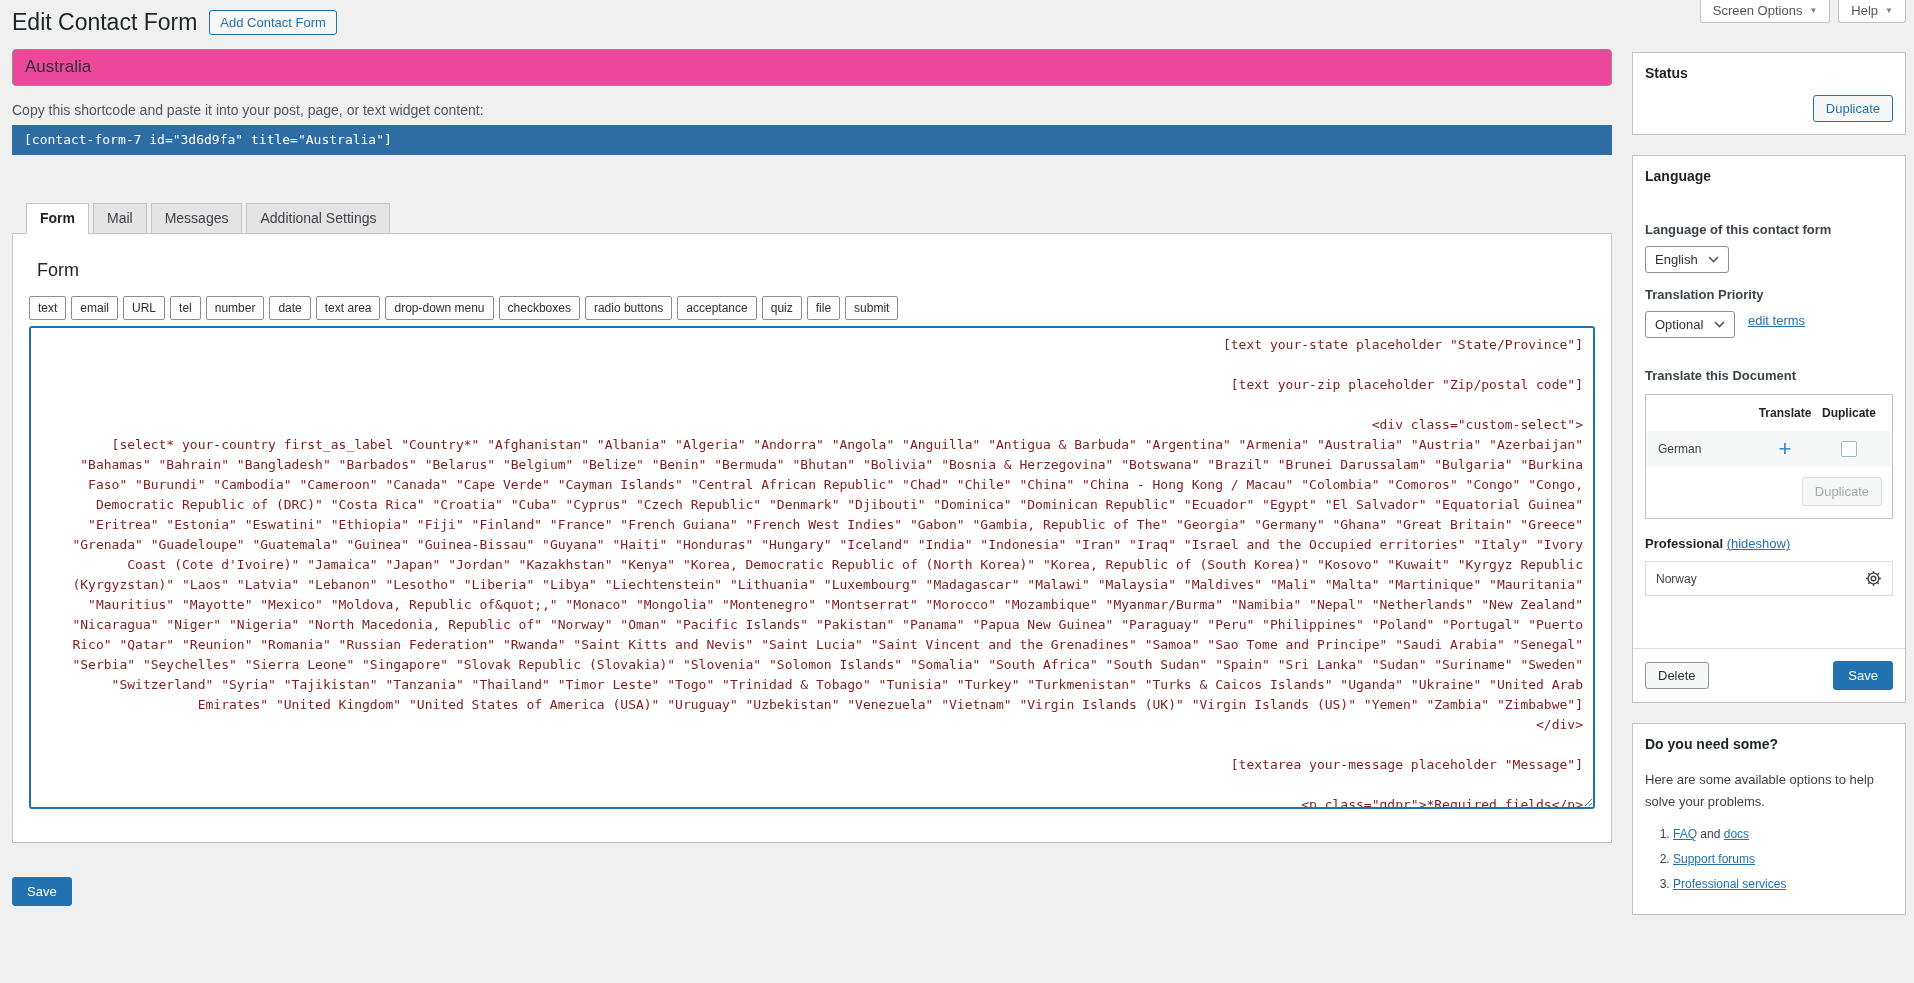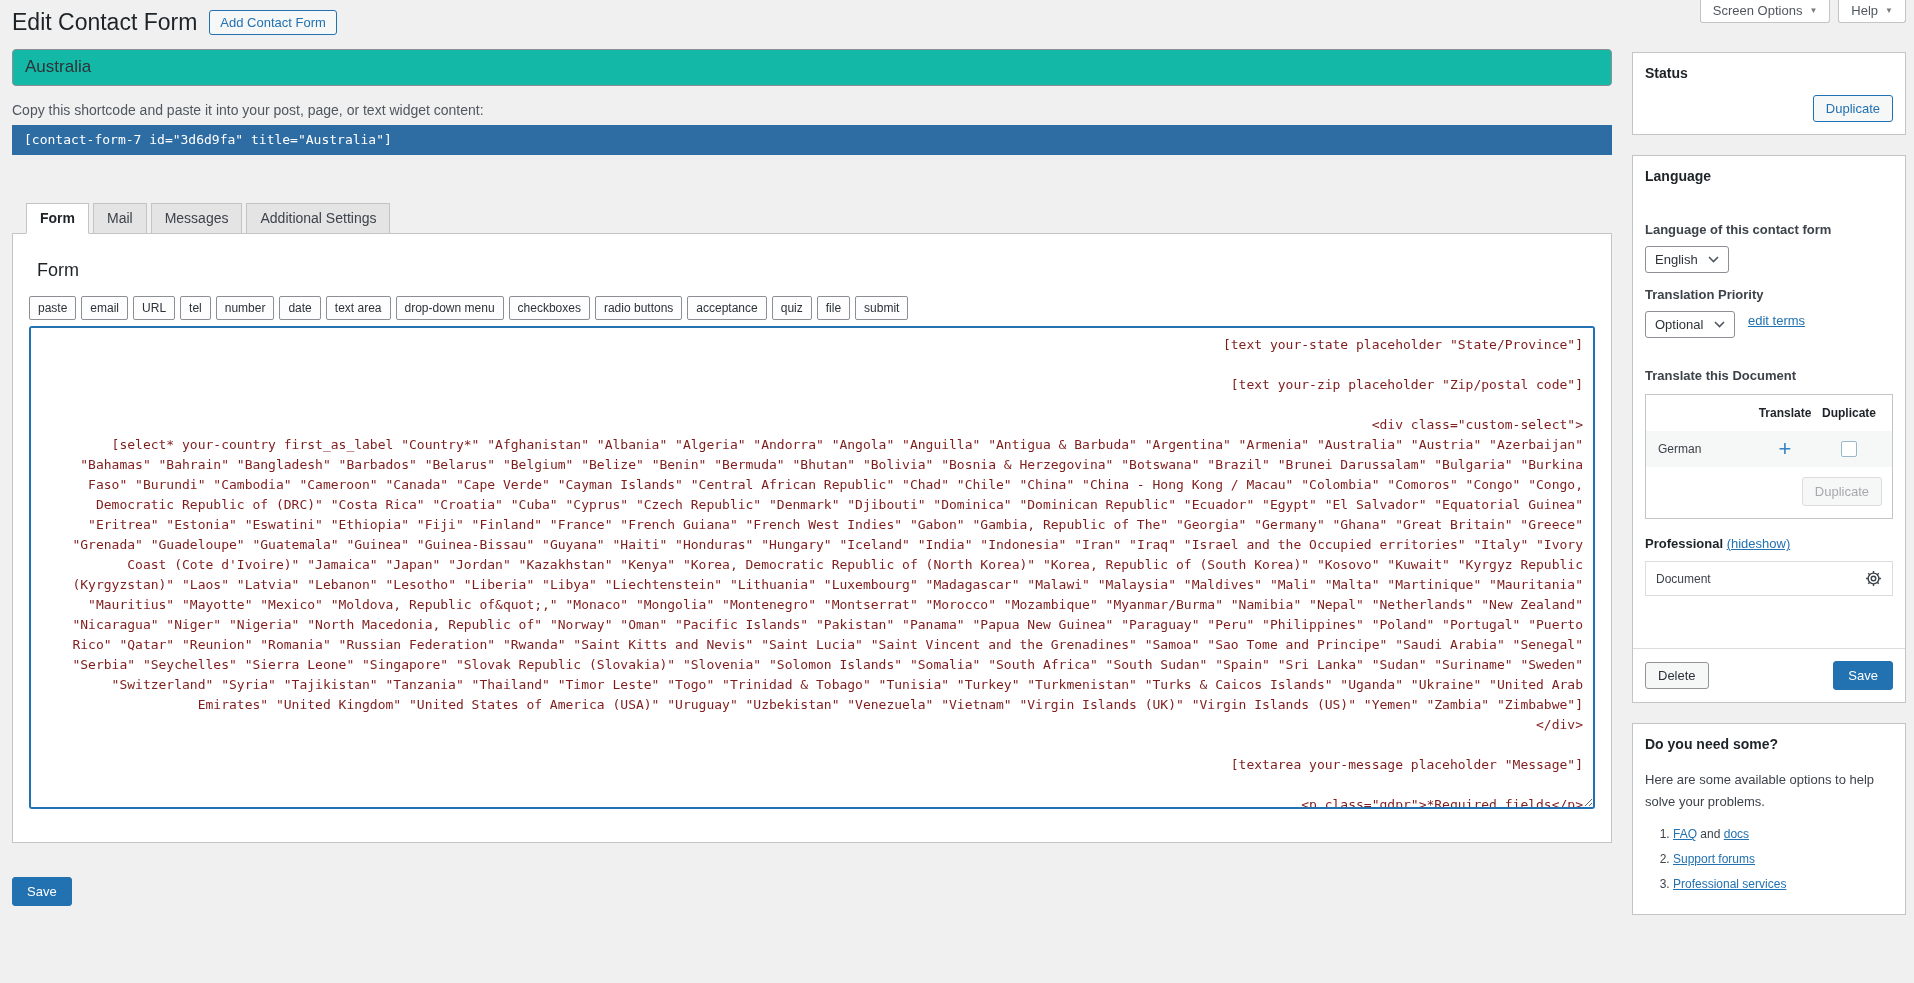--- a/index.html
+++ b/index.html
@@ -7,21 +7,21 @@
 
   .screen-meta { position:absolute; top:0; right:8px; display:flex; gap:8px; z-index:5; }
   .meta-btn { background:#fff; border:1px solid #c3c4c7; border-top:none; border-radius:0 0 3px 3px; padding:3px 12px 4px; font-size:13px; color:#50575e; display:flex; align-items:center; gap:7px; cursor:pointer; }
   .meta-btn .arrow { font-size:8px; color:#787c82; }
 
   .main-col { position:absolute; left:12px; top:0; width:1600px; }
   .title-row { padding-top:8px; display:flex; align-items:center; gap:12px; }
   h1.page-title { font-size:23px; font-weight:400; color:#1d2327; line-height:1.3; }
   .add-btn { background:#f6f7f7; border:1px solid #2271b1; border-radius:3px; color:#2271b1; font-size:13px; padding:4px 10px; cursor:pointer; }
 
-  .title-input { width:100%; margin-top:11px; height:37px; border:1px solid #8c8f94; border-radius:4px; padding:3px 12px; font-size:17px; color:#2c3338; background:#14b8a6; font-family:"Liberation Sans", sans-serif; }
+  .title-input { width:100%; margin-top:11px; height:37px; border:1px solid #8c8f94; border-radius:4px; padding:3px 12px; font-size:17px; color:#2c3338; background:#ec4899; font-family:"Liberation Sans", sans-serif; }
 
   .shortcode-hint { margin-top:16px; font-size:14px; color:#50575e; }
   .shortcode-input { width:100%; margin-top:7px; background:#2e6da4; color:#fff; border:none; padding:8px 12px; font-family:"DejaVu Sans Mono", monospace; font-size:13px; height:30px; }
 
   .tabs { display:flex; gap:4px; margin-top:47px; padding-left:14px; position:relative; top:1px; align-items:flex-end; }
   .tab { background:#e4e4e5; border:1px solid #c3c4c7; padding:6px 13px 7px; font-size:14px; color:#3c434a; cursor:pointer; }
   .tab.active { background:#fff; font-weight:700; color:#1d2327; border-bottom-color:#fff; position:relative; z-index:2; }
 
   .panel { background:#fff; border:1px solid #c3c4c7; padding:16px 16px 30px; }
   .panel h2 { font-size:18px; font-weight:400; color:#1d2327; margin:10px 0 0 8px; }
@@ -107,21 +107,21 @@
     <div class="tab active">Form</div>
     <div class="tab">Mail</div>
     <div class="tab">Messages</div>
     <div class="tab">Additional Settings</div>
   </div>
 
   <div class="panel">
     <h2>Form</h2>
 
     <div class="tag-row">
-      <button class="tag-btn">paste</button>
+      <button class="tag-btn">text</button>
       <button class="tag-btn">email</button>
       <button class="tag-btn">URL</button>
       <button class="tag-btn">tel</button>
       <button class="tag-btn">number</button>
       <button class="tag-btn">date</button>
       <button class="tag-btn">text area</button>
       <button class="tag-btn">drop-down menu</button>
       <button class="tag-btn">checkboxes</button>
       <button class="tag-btn">radio buttons</button>
       <button class="tag-btn">acceptance</button>
@@ -195,21 +195,21 @@
         <div class="tt-actions">
           <button class="btn-disabled">Duplicate</button>
         </div>
       </div>
 
       <div class="translations-line">
         <b>Professional</b>
         <a class="link">(hideshow)</a>
       </div>
       <div class="translation-item">
-        <span>Document</span>
+        <span>Norway</span>
         <span class="gear">
           <svg width="17" height="17" viewBox="0 0 24 24" fill="none" stroke="#3c434a" stroke-width="2">
             <circle cx="12" cy="12" r="3.2"></circle>
             <circle cx="12" cy="12" r="7.6"></circle>
             <path d="M12 1.5v3 M12 19.5v3 M1.5 12h3 M19.5 12h3 M4.6 4.6l2.1 2.1 M17.3 17.3l2.1 2.1 M19.4 4.6l-2.1 2.1 M6.7 17.3l-2.1 2.1"></path>
           </svg>
         </span>
       </div>
     </div>
     <div class="postbox-footer">

